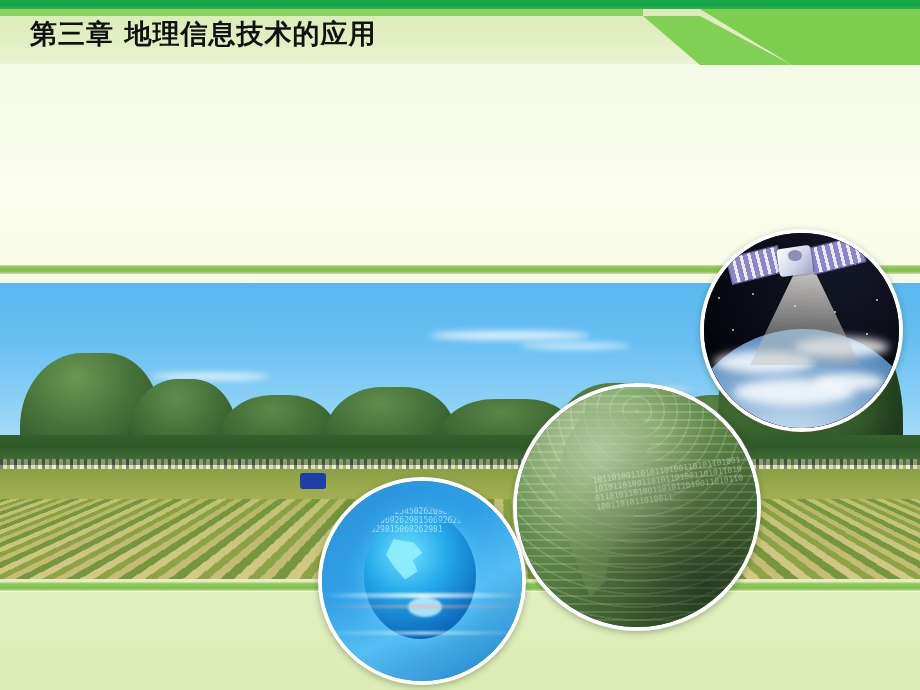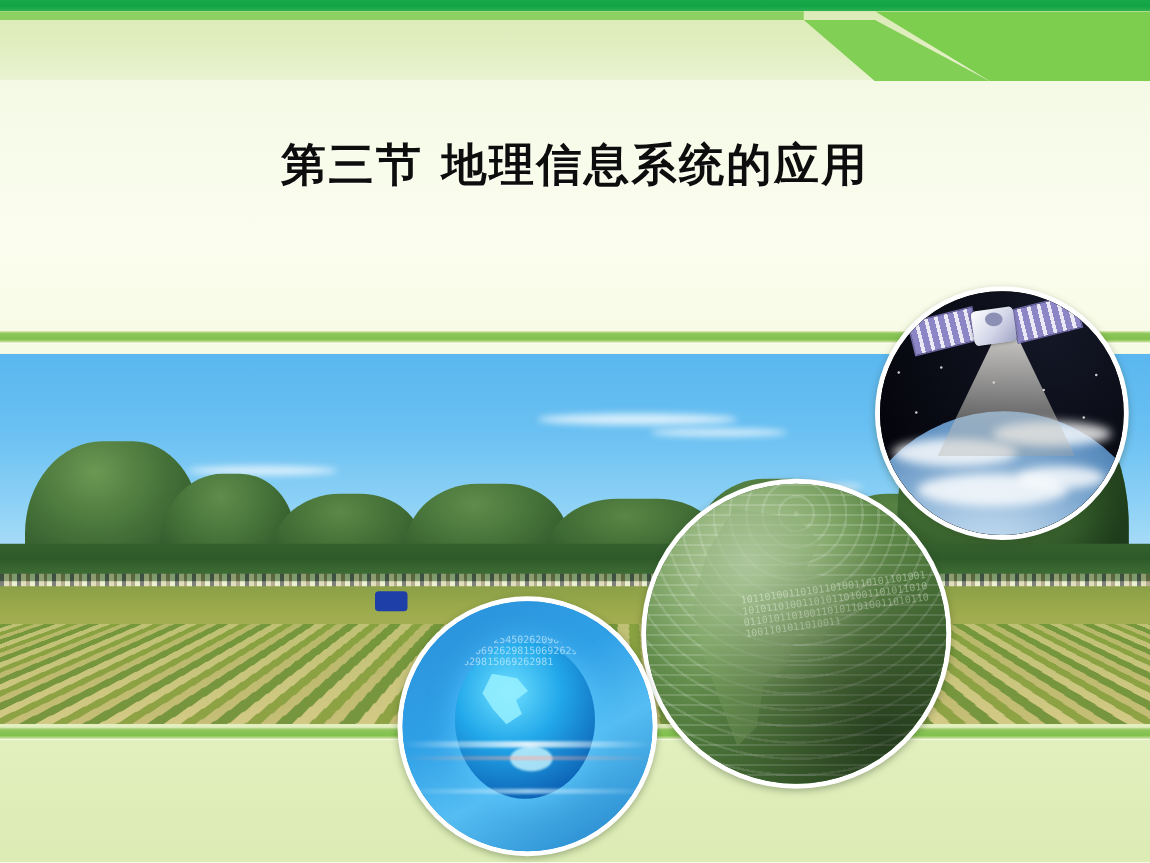--- a/index.html
+++ b/index.html
@@ -290,22 +290,22 @@
 <body>
 
 <div class="slide">
 
   <div class="top-dark-bar"></div>
   <div class="header-band"></div>
   <div class="header-thin"></div>
   <div class="header-wedge"></div>
   <div class="header-wedge2"></div>
 
-
-  <div class="section-title">第三节  地理信息系统的应用</div>
+  <div class="chapter-title">第三章    地理信息技术的应用</div>
+
 
   <div class="rule rule-top"></div>
   <div class="rule rule-bottom"></div>
 
   <div class="photo">
     <div class="sky"></div>
     <div class="cloud c1"></div>
     <div class="cloud c2"></div>
     <div class="cloud c3"></div>
     <div class="cloud c4"></div>

